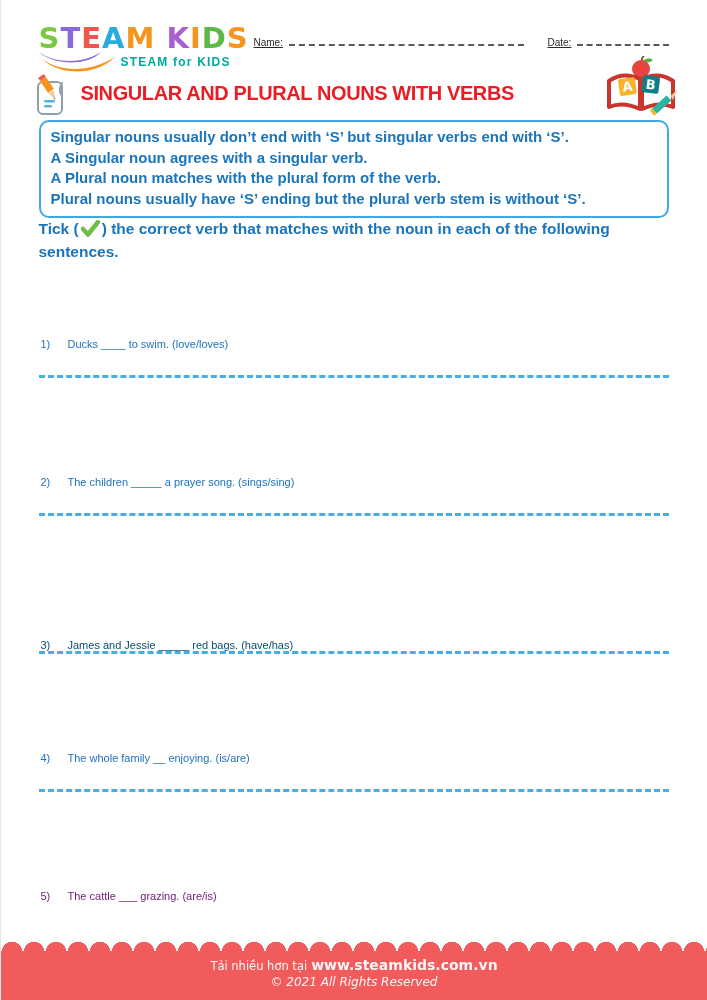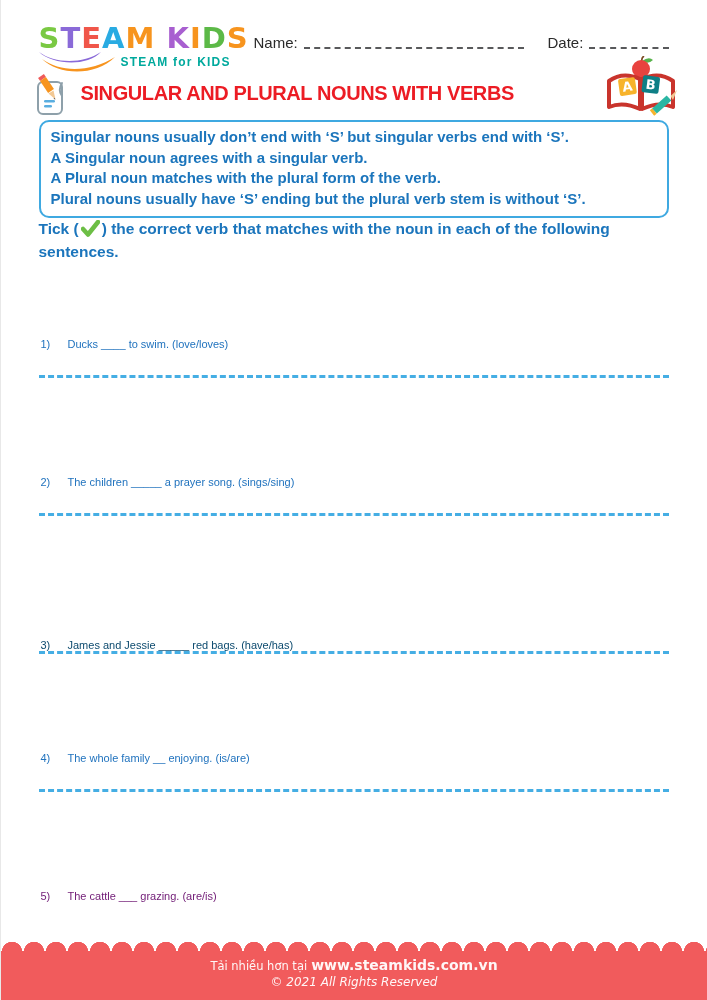--- a/index.html
+++ b/index.html
@@ -17,21 +17,21 @@
   
   .logo { position: absolute; left: 38px; top: 24px; width: 210px; height: 52px; }
   .logo-text { font-family: "DejaVu Sans", sans-serif; font-weight: bold; font-size: 29px; line-height: 1; letter-spacing: 1px; white-space: pre; }
   .logo-swoosh { position: absolute; left: -2px; top: 26px; }
   .logo-tagline { position: absolute; left: 82px; top: 31px; font-size: 12px; font-weight: bold; letter-spacing: 1.2px; }
 
   
   .field { position: absolute; top: 34px; display: flex; align-items: flex-end; }
   .field-name { left: 253px; width: 270px; }
   .field-date { left: 547px; width: 121px; }
-  .field-label { font-size: 15px; color: #2b2b2b; flex: 0 0 auto; }
+  .field-label { font-size: 10px; color: #2b2b2b; flex: 0 0 auto; text-decoration: underline; }
   .field-line { flex: 1 1 auto; border-bottom: 2px dashed #58595B; margin-left: 6px; margin-bottom: 2px; height: 12px; }
 
   
   .note-icon { position: absolute; left: 29px; top: 74px; }
   .page-title { position: absolute; left: 80px; top: 82px; font-size: 20px; font-weight: bold; letter-spacing: -0.4px; white-space: nowrap; text-align: right; }
   .book-icon { position: absolute; left: 601px; top: 56px; }
 
   
   .info-box {
     position: absolute; left: 38px; top: 120px; width: 630px;

